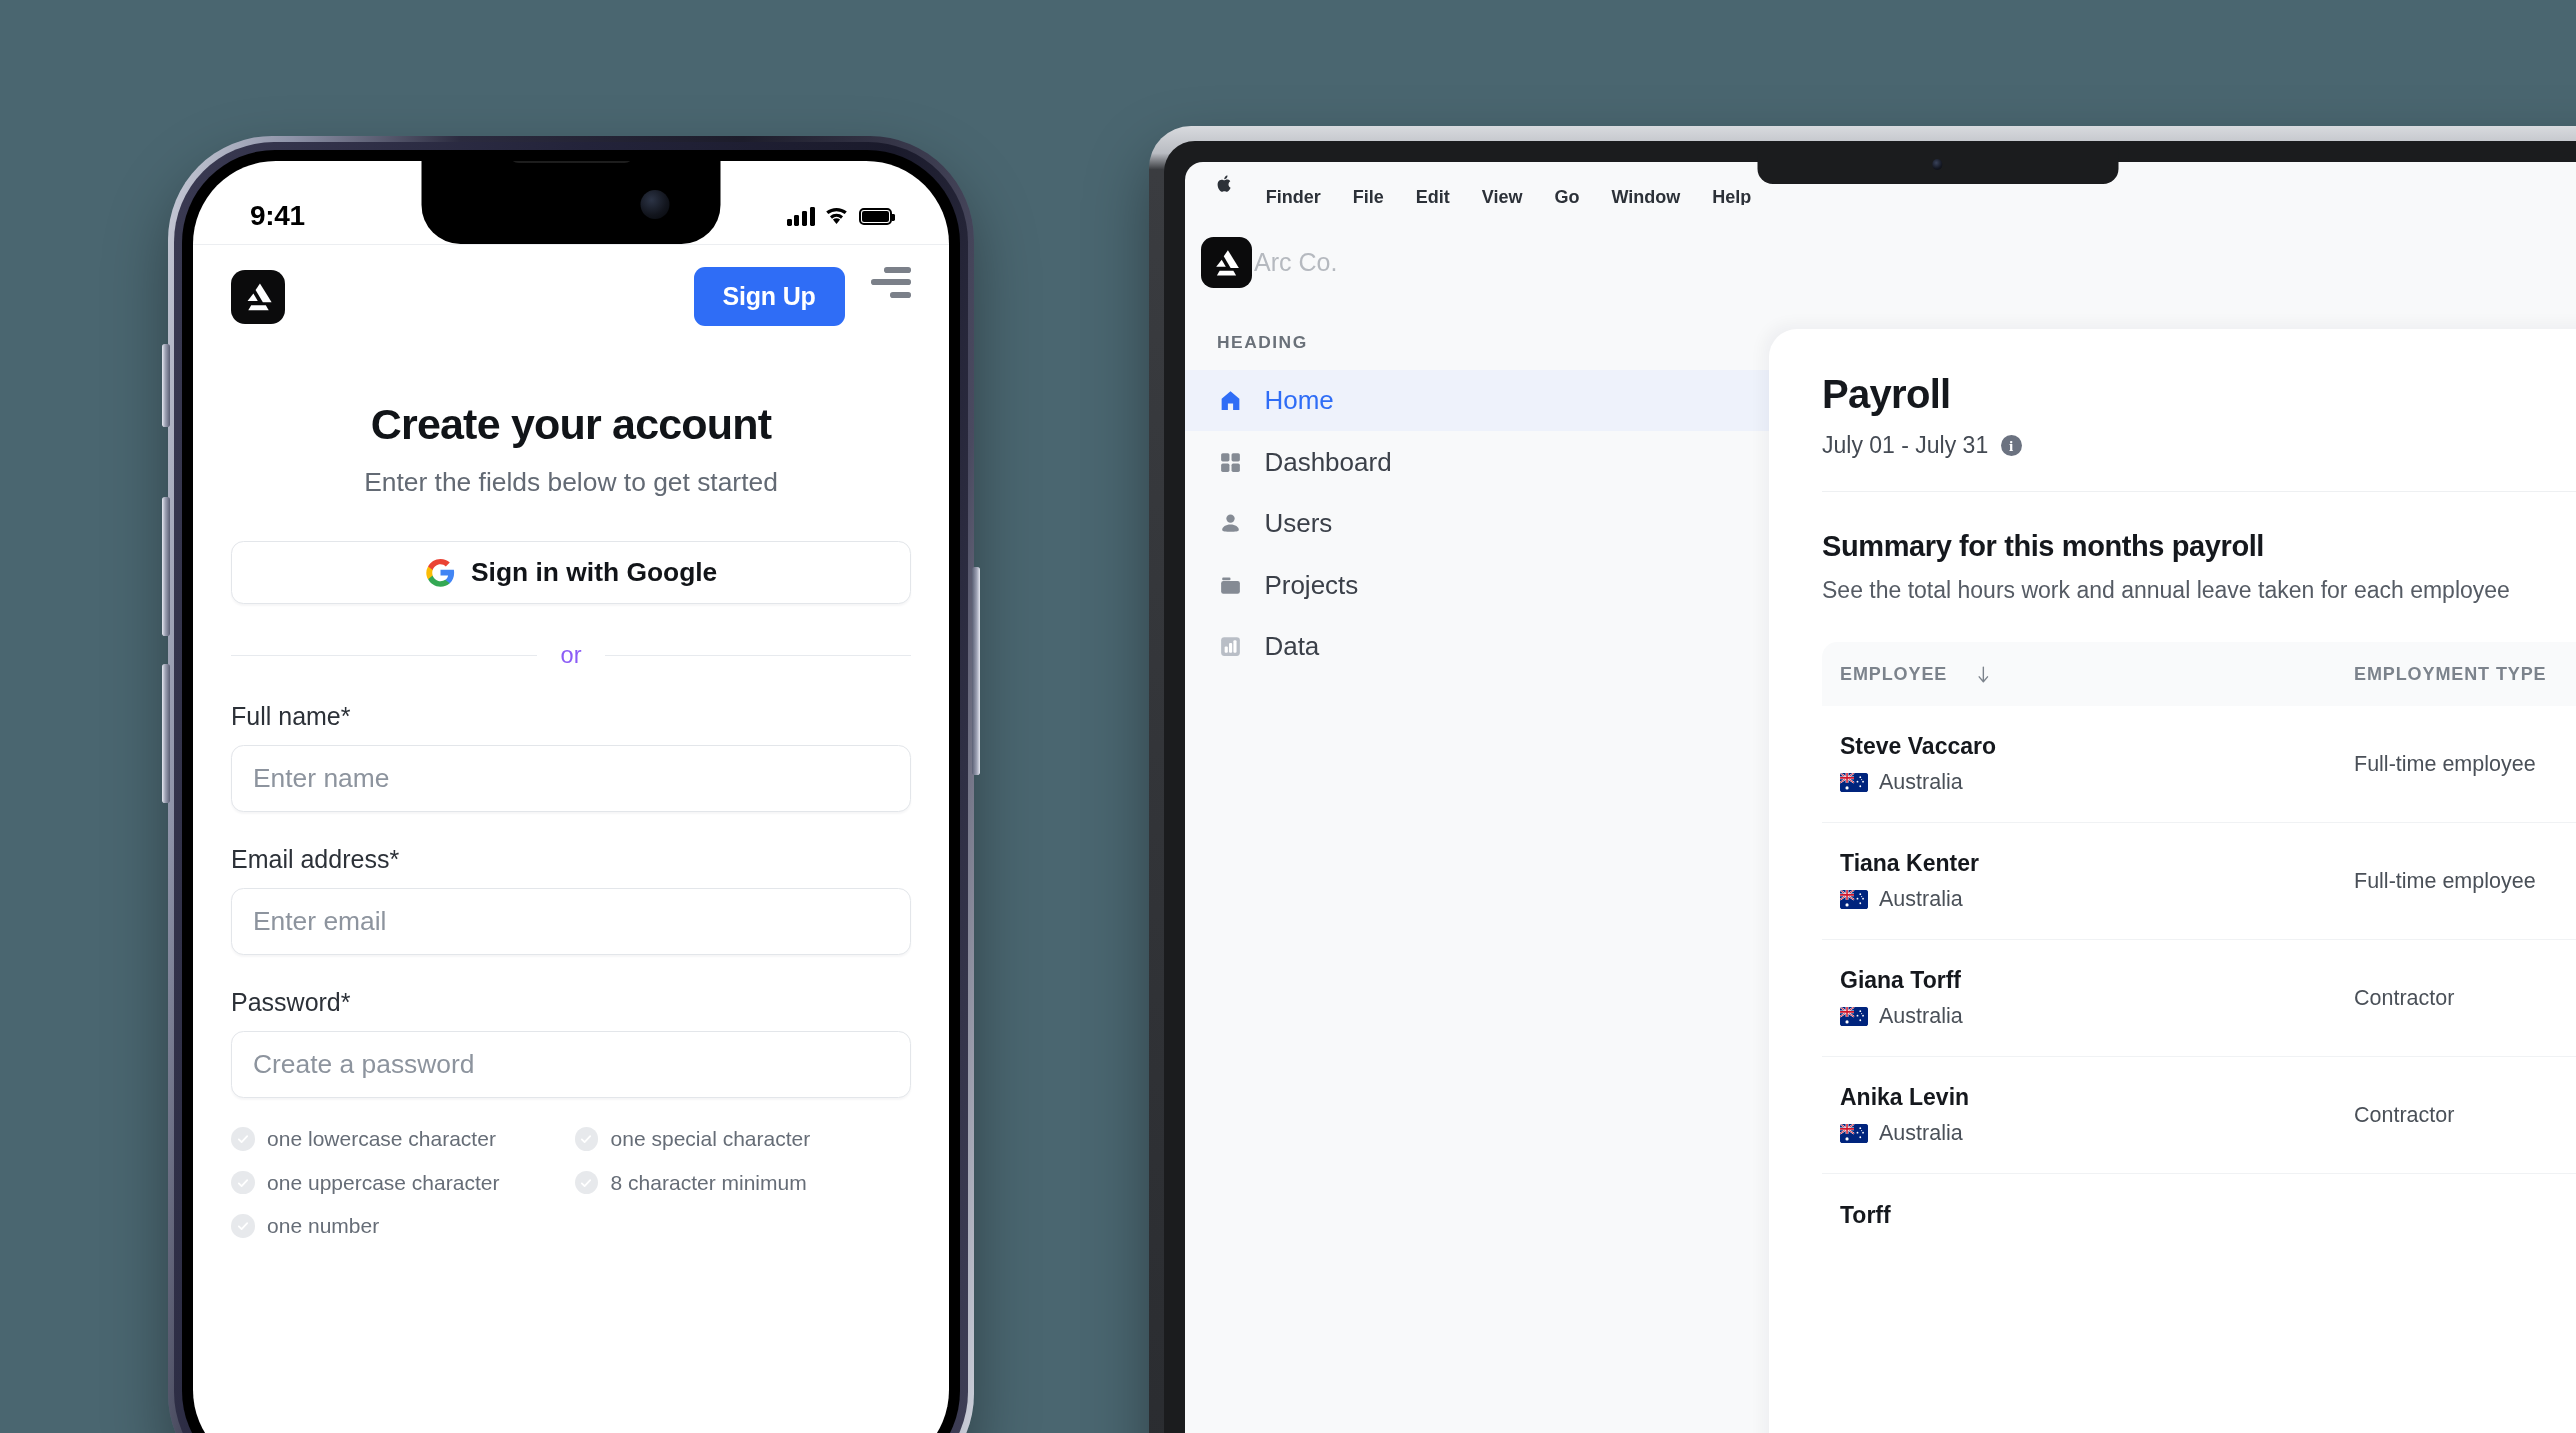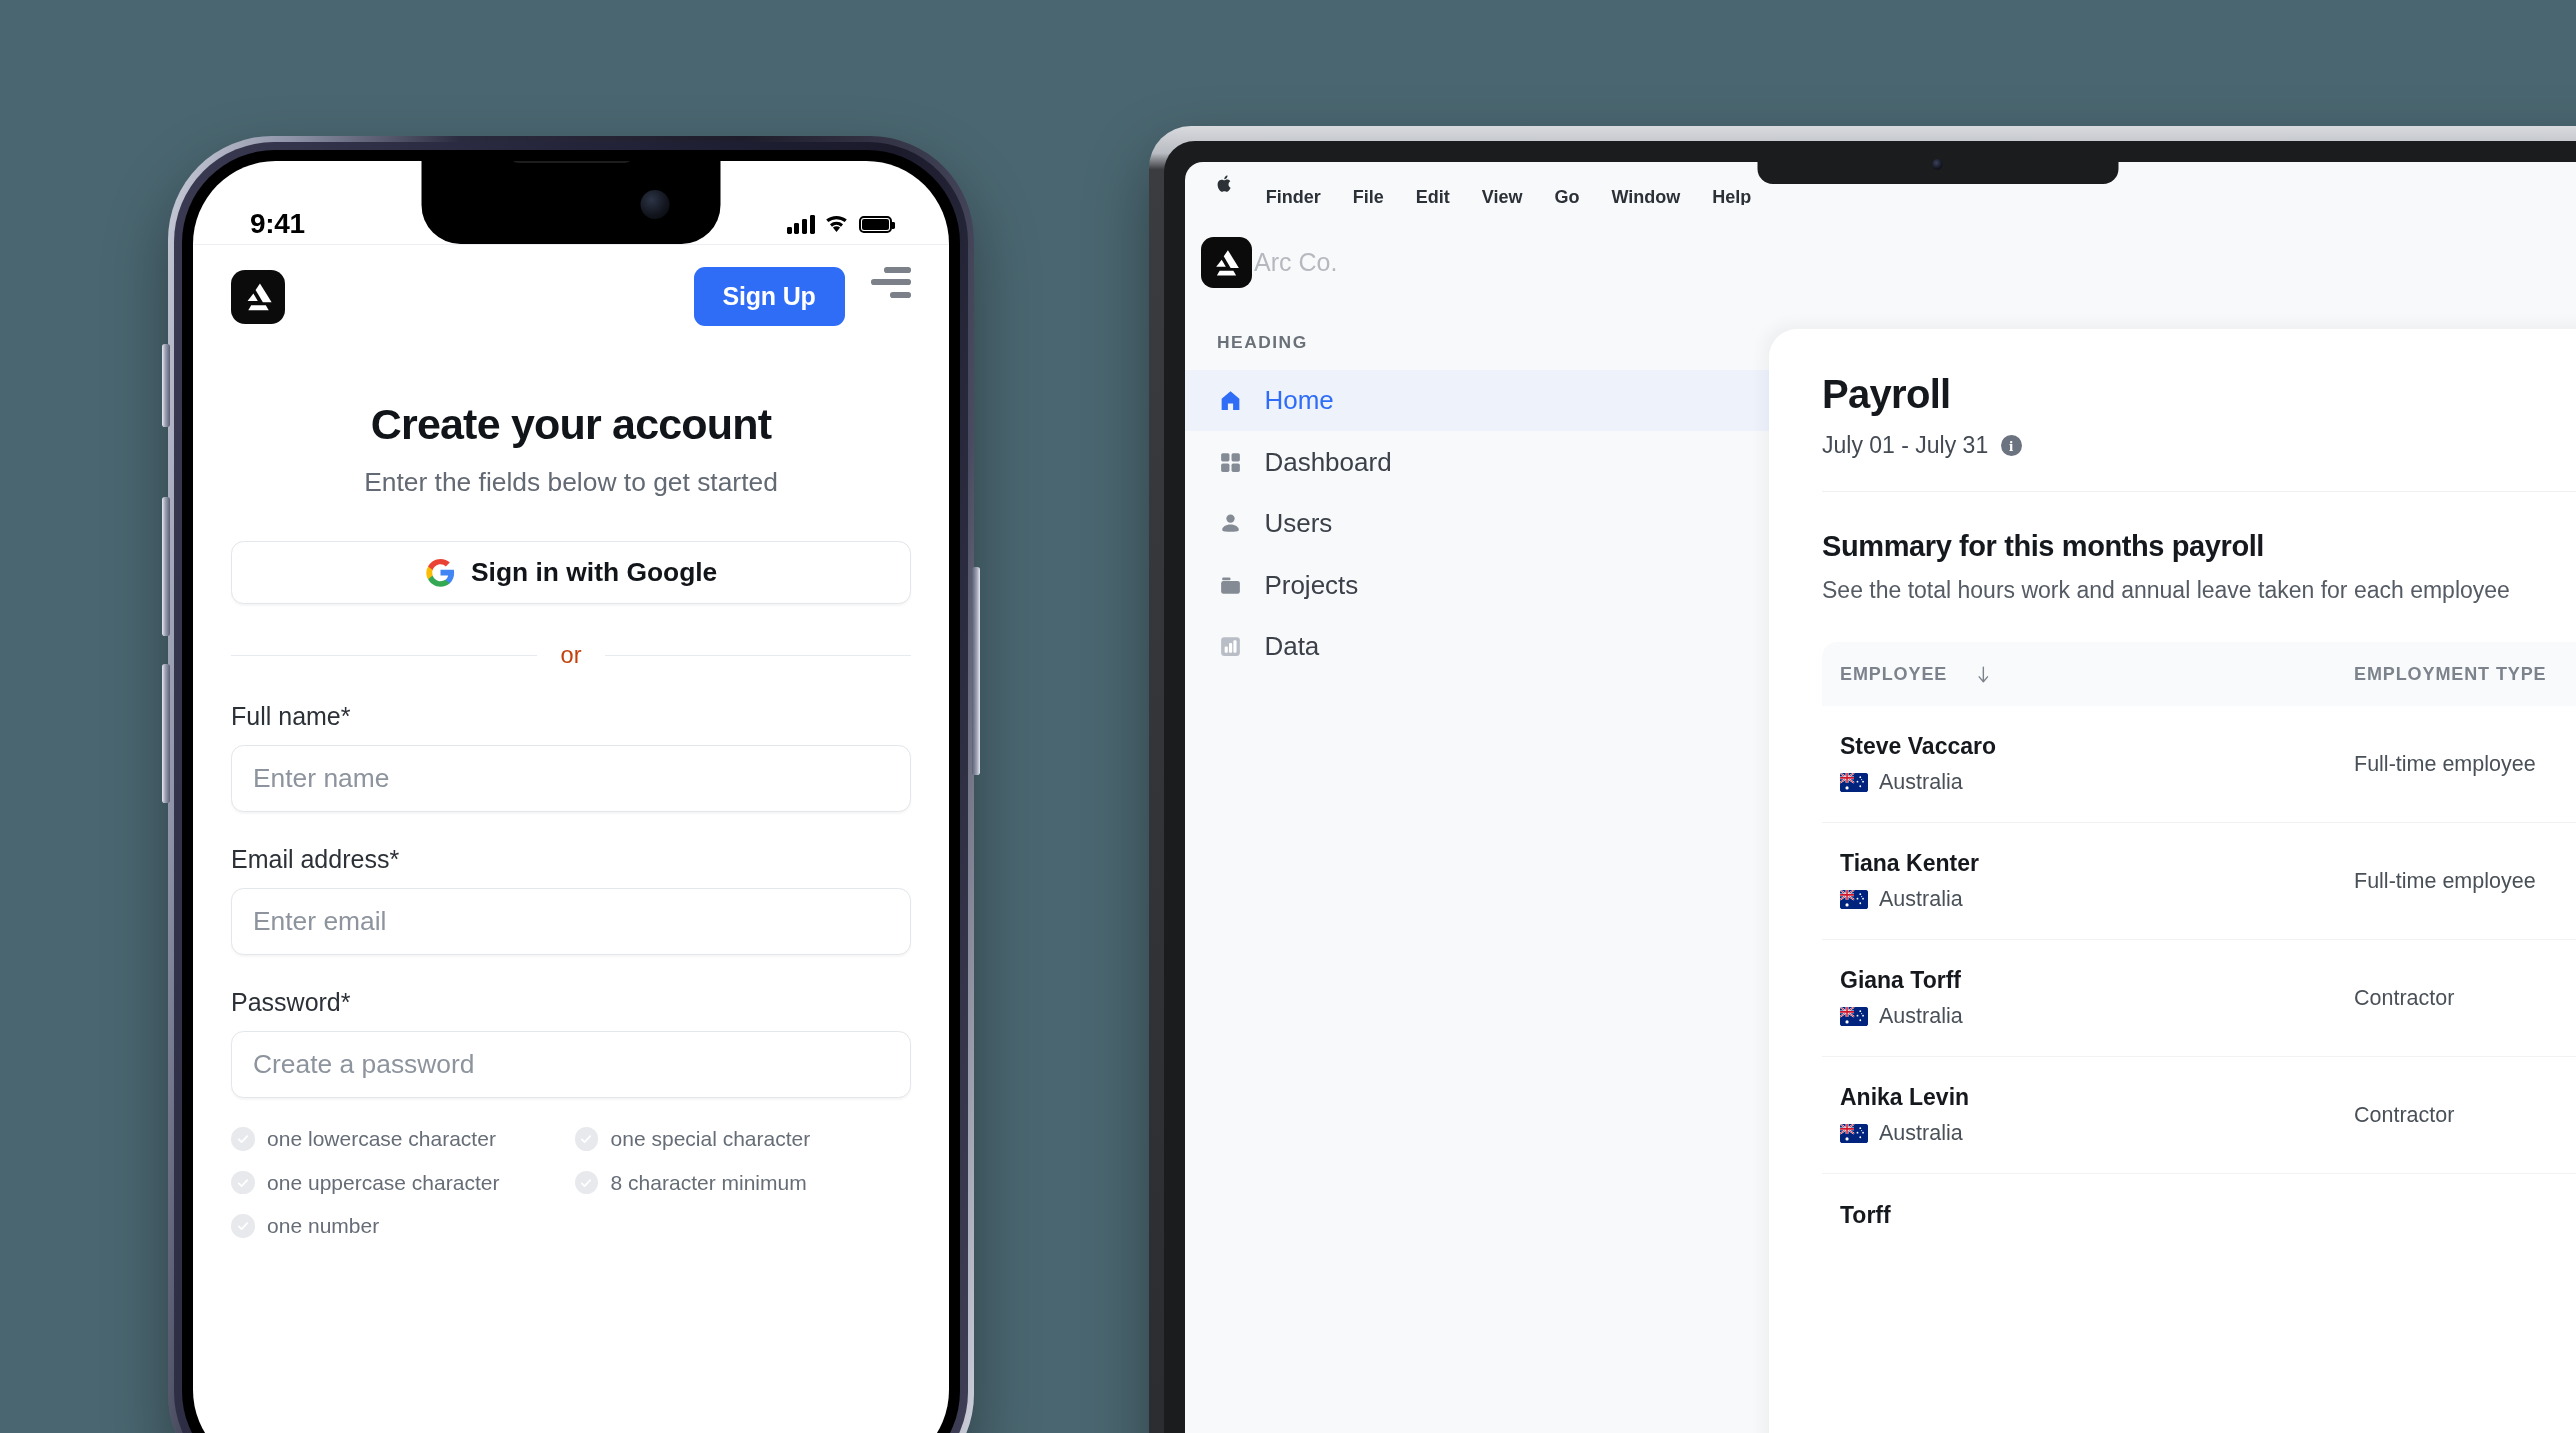--- a/index.html
+++ b/index.html
@@ -51,21 +51,21 @@
     width: 29px; height: 29px; border-radius: 50%;
     background: radial-gradient(circle at 38% 34%, #2c3446 0%, #12151d 58%, #05070b 100%);
   }
   .notch-speaker {
     position: absolute; left: 50%; transform: translateX(-50%);
     top: -18px; width: 125px; height: 19.5px;
     border-radius: 9.7px;
     background: linear-gradient(#3a3a3a,#1c1c1c);
   }
   .statusbar {
-    position: absolute; top: 12px; left: 0; right: 0; height: 83px;
+    position: absolute; top: 4px; left: 0; right: 0; height: 83px;
     display: flex; align-items: center; justify-content: space-between;
     padding: 19.5px 57px 0 57px;
     z-index: 15;
   }
   .status-time { font-size: 28px; font-weight: 700; color: #000; letter-spacing: -0.3px; }
   .status-right { display: flex; align-items: center; gap: 9.7px; }
   .sig-bars { display: flex; align-items: flex-end; gap: 2.8px; height: 19.5px; }
   .sig-bars i { width: 4.9px; background: #000; border-radius: 1.4px; display: block; }
   .sig-bars i:nth-child(1){height:7px} .sig-bars i:nth-child(2){height:11px}
   .sig-bars i:nth-child(3){height:15.3px} .sig-bars i:nth-child(4){height:19.5px}
@@ -110,21 +110,21 @@
     margin-top: 43px; height: 63px; width: 100%;
     border: 1.4px solid #e3e6ea; border-radius: 12.5px; background: #fff;
     display:flex; align-items:center; justify-content:center; gap: 15.3px;
     font-size: 26.4px; font-weight: 700; color: #111418; cursor: pointer;
     font-family: inherit;
     box-shadow: 0 1.4px 2.1px rgba(16,24,40,.04);
   }
   .g-glyph { width: 31px; height: 31px; flex: none; }
   .or-row { display:flex; align-items:center; gap: 23.6px; margin-top: 38px; }
   .or-row hr { flex:1; border:none; border-top: 1.4px solid #e7eaee; }
-  .or-row span { font-size: 23.6px; color: #c2410c; }
+  .or-row span { font-size: 23.6px; color: #8b5cf6; }
 
   .field { margin-top: 33px; }
   .field-label { font-size: 25px; color: #2c3138; margin-bottom: 14px; display:block; }
   .field-input {
     width: 100%; height: 67px; border: 1.4px solid #e3e6ea; border-radius: 12.5px;
     background: #fff; padding: 0 21px; font-size: 26.4px; color: #111418;
     font-family: inherit; outline: none;
     box-shadow: 0 1.4px 2.1px rgba(16,24,40,.04);
   }
   .field-input::placeholder { color: #8d949e; }

